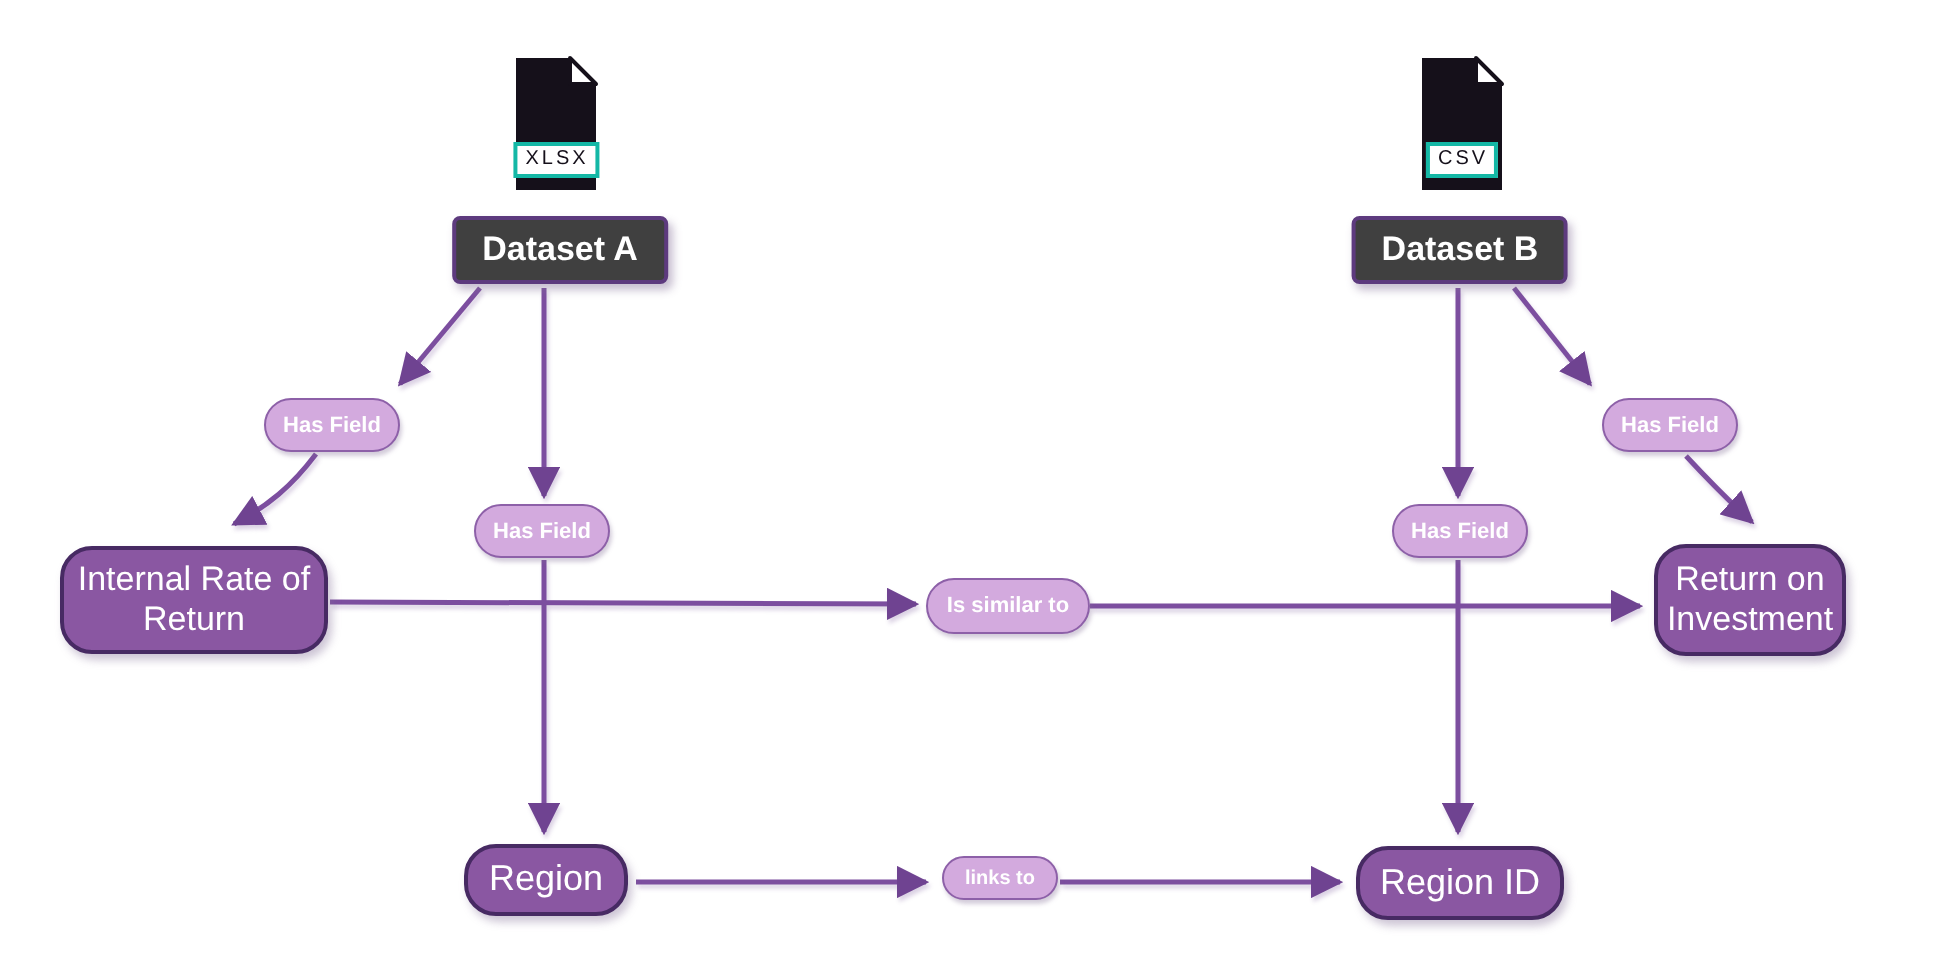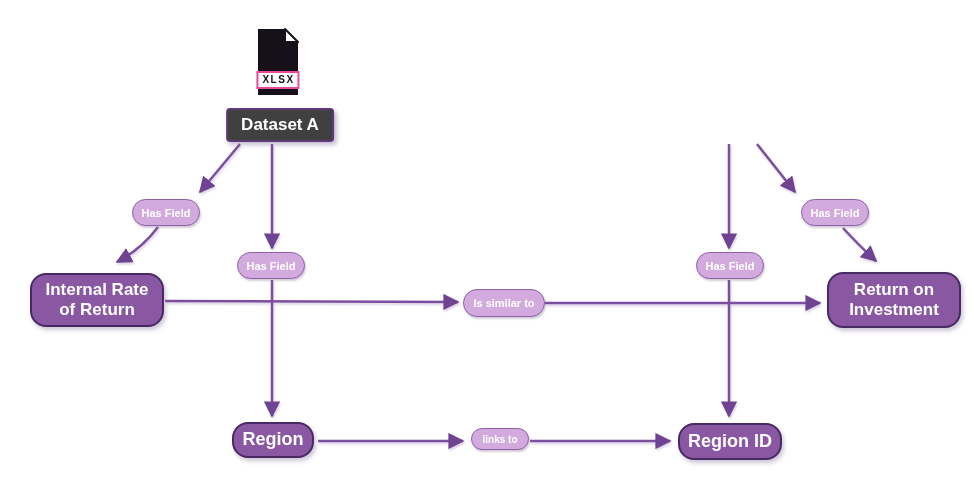--- a/index.html
+++ b/index.html
@@ -6,41 +6,41 @@
   .canvas {
     position:relative; width:974px; height:487px; background:#ffffff;
     font-family:"Liberation Sans", sans-serif; overflow:hidden;
   }
   svg.edges { position:absolute; left:0; top:0; width:974px; height:487px;
     filter: drop-shadow(1px 2px 1px rgba(175,155,195,0.45)); }
 
   .entity {
     position:absolute; display:flex; align-items:center; justify-content:center;
     text-align:center; background:#8a57a2; border:2.5px solid #472a63;
-    border-radius:16px; color:#ffffff; font-weight:bold; line-height:1.2;
+    border-radius:16px; color:#ffffff; font-weight:normal; line-height:1.2;
     box-shadow:2px 3px 4px rgba(130,110,150,0.4); box-sizing:border-box; padding:0 5px;
   }
   .pill {
     position:absolute; display:flex; align-items:center; justify-content:center;
     background:#d3aade; border:1.5px solid #8d60a8; border-radius:14px;
     color:#ffffff; font-weight:bold; font-size:11px; box-sizing:border-box;
     box-shadow:1px 2px 2px rgba(130,110,150,0.35); white-space:nowrap; padding:0 8px;
   }
   .dataset {
     position:absolute; transform:translateX(-50%);
     background:#404040; border:2px solid #5d3a7e; border-radius:4px;
     color:#ffffff; font-weight:bold; font-size:17px; padding:5px 13px;
     box-shadow:2px 3px 4px rgba(130,110,150,0.45); white-space:nowrap;
   }
   .file-icon { position:absolute; width:52px; height:68px; transform:translateX(-50%); }
   .file-icon svg { position:absolute; left:0; top:0; }
   .file-label {
     position:absolute; left:50%; bottom:7px; transform:translateX(-50%);
-    background:#ffffff; border:2px solid #ec4899; color:#15101a;
-    font-weight:bold; font-size:10px; letter-spacing:1.5px; line-height:1.25;
+    background:#ffffff; border:2px solid #14b8a6; color:#15101a;
+    font-weight:normal; font-size:10px; letter-spacing:1.5px; line-height:1.25;
     padding:1px 3px 1px 4px; white-space:nowrap;
   }
 </style>
 </head>
 <body>
 
 <div class="canvas">
 
   <svg class="edges" viewBox="0 0 974 487" xmlns="http://www.w3.org/2000/svg">
     <defs>
@@ -71,25 +71,33 @@
   </svg>
 
   <div class="file-icon" style="left:278px; top:28px;">
     <svg width="52" height="68" viewBox="0 0 52 68">
       <path d="M6 1 H33 L46 14 V67 H6 Z" fill="#15101a"></path>
       <path d="M33 1 L46 14 H33 Z" fill="#ffffff" stroke="#15101a" stroke-width="2" stroke-linejoin="round"></path>
     </svg>
     <div class="file-label">XLSX</div>
   </div>
 
+  <div class="file-icon" style="left:731px; top:28px;">
+    <svg width="52" height="68" viewBox="0 0 52 68">
+      <path d="M6 1 H33 L46 14 V67 H6 Z" fill="#15101a"></path>
+      <path d="M33 1 L46 14 H33 Z" fill="#ffffff" stroke="#15101a" stroke-width="2" stroke-linejoin="round"></path>
+    </svg>
+    <div class="file-label">CSV</div>
+  </div>
 
   <div class="dataset" style="left:280px; top:108px;">Dataset A</div>
+  <div class="dataset" style="left:730px; top:108px;">Dataset B</div>
 
   <div class="entity" style="left:30px; top:273px; width:134px; height:54px; font-size:17px;">Internal Rate of Return</div>
-  <div class="entity" style="left:827px; top:272px; width:134px; height:56px; font-size:17px;">Return on Investment</div>
+  <div class="entity" style="left:827px; top:272px; width:96px; height:56px; font-size:17px;">Return on Investment</div>
   <div class="entity" style="left:232px; top:422px; width:82px; height:36px; font-size:18px;">Region</div>
   <div class="entity" style="left:678px; top:423px; width:104px; height:37px; font-size:18px;">Region ID</div>
 
   <div class="pill" style="left:132px; top:199px; width:68px; height:27px;">Has Field</div>
   <div class="pill" style="left:237px; top:252px; width:68px; height:27px;">Has Field</div>
   <div class="pill" style="left:696px; top:252px; width:68px; height:27px;">Has Field</div>
   <div class="pill" style="left:801px; top:199px; width:68px; height:27px;">Has Field</div>
   <div class="pill" style="left:463px; top:289px; width:82px; height:28px;">Is similar to</div>
   <div class="pill" style="left:471px; top:428px; width:58px; height:22px; font-size:10px;">links to</div>
 

